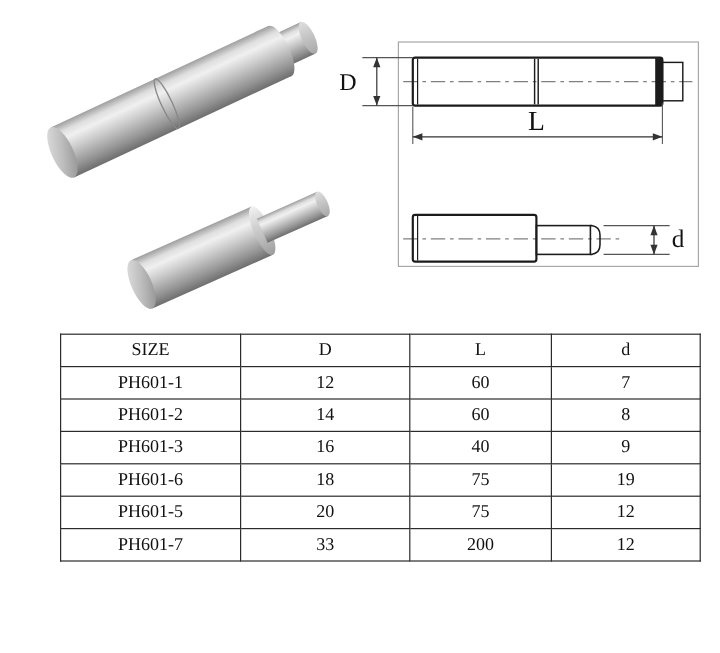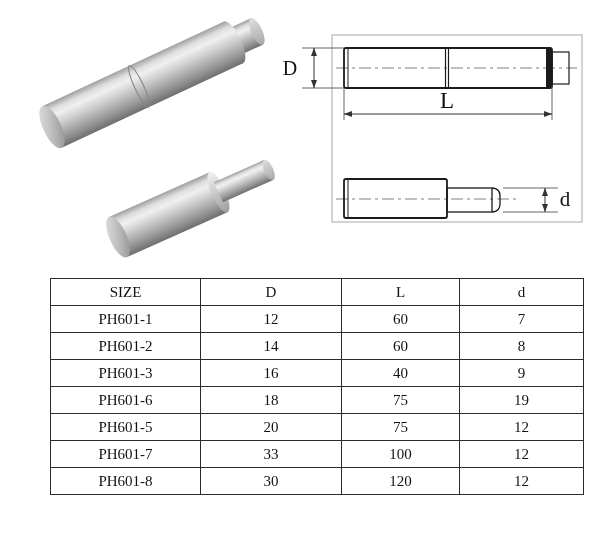--- a/index.html
+++ b/index.html
@@ -168,23 +168,17 @@
     </tr>
     <tr>
       <td>PH601-5</td>
       <td>20</td>
       <td>75</td>
       <td>12</td>
     </tr>
     <tr>
       <td>PH601-7</td>
       <td>33</td>
-      <td>100</td>
-      <td>12</td>
-    </tr>
-    <tr>
-      <td>PH601-8</td>
-      <td>30</td>
-      <td>120</td>
+      <td>200</td>
       <td>12</td>
     </tr>
   </tbody>
 </table>
 
 </body></html>

